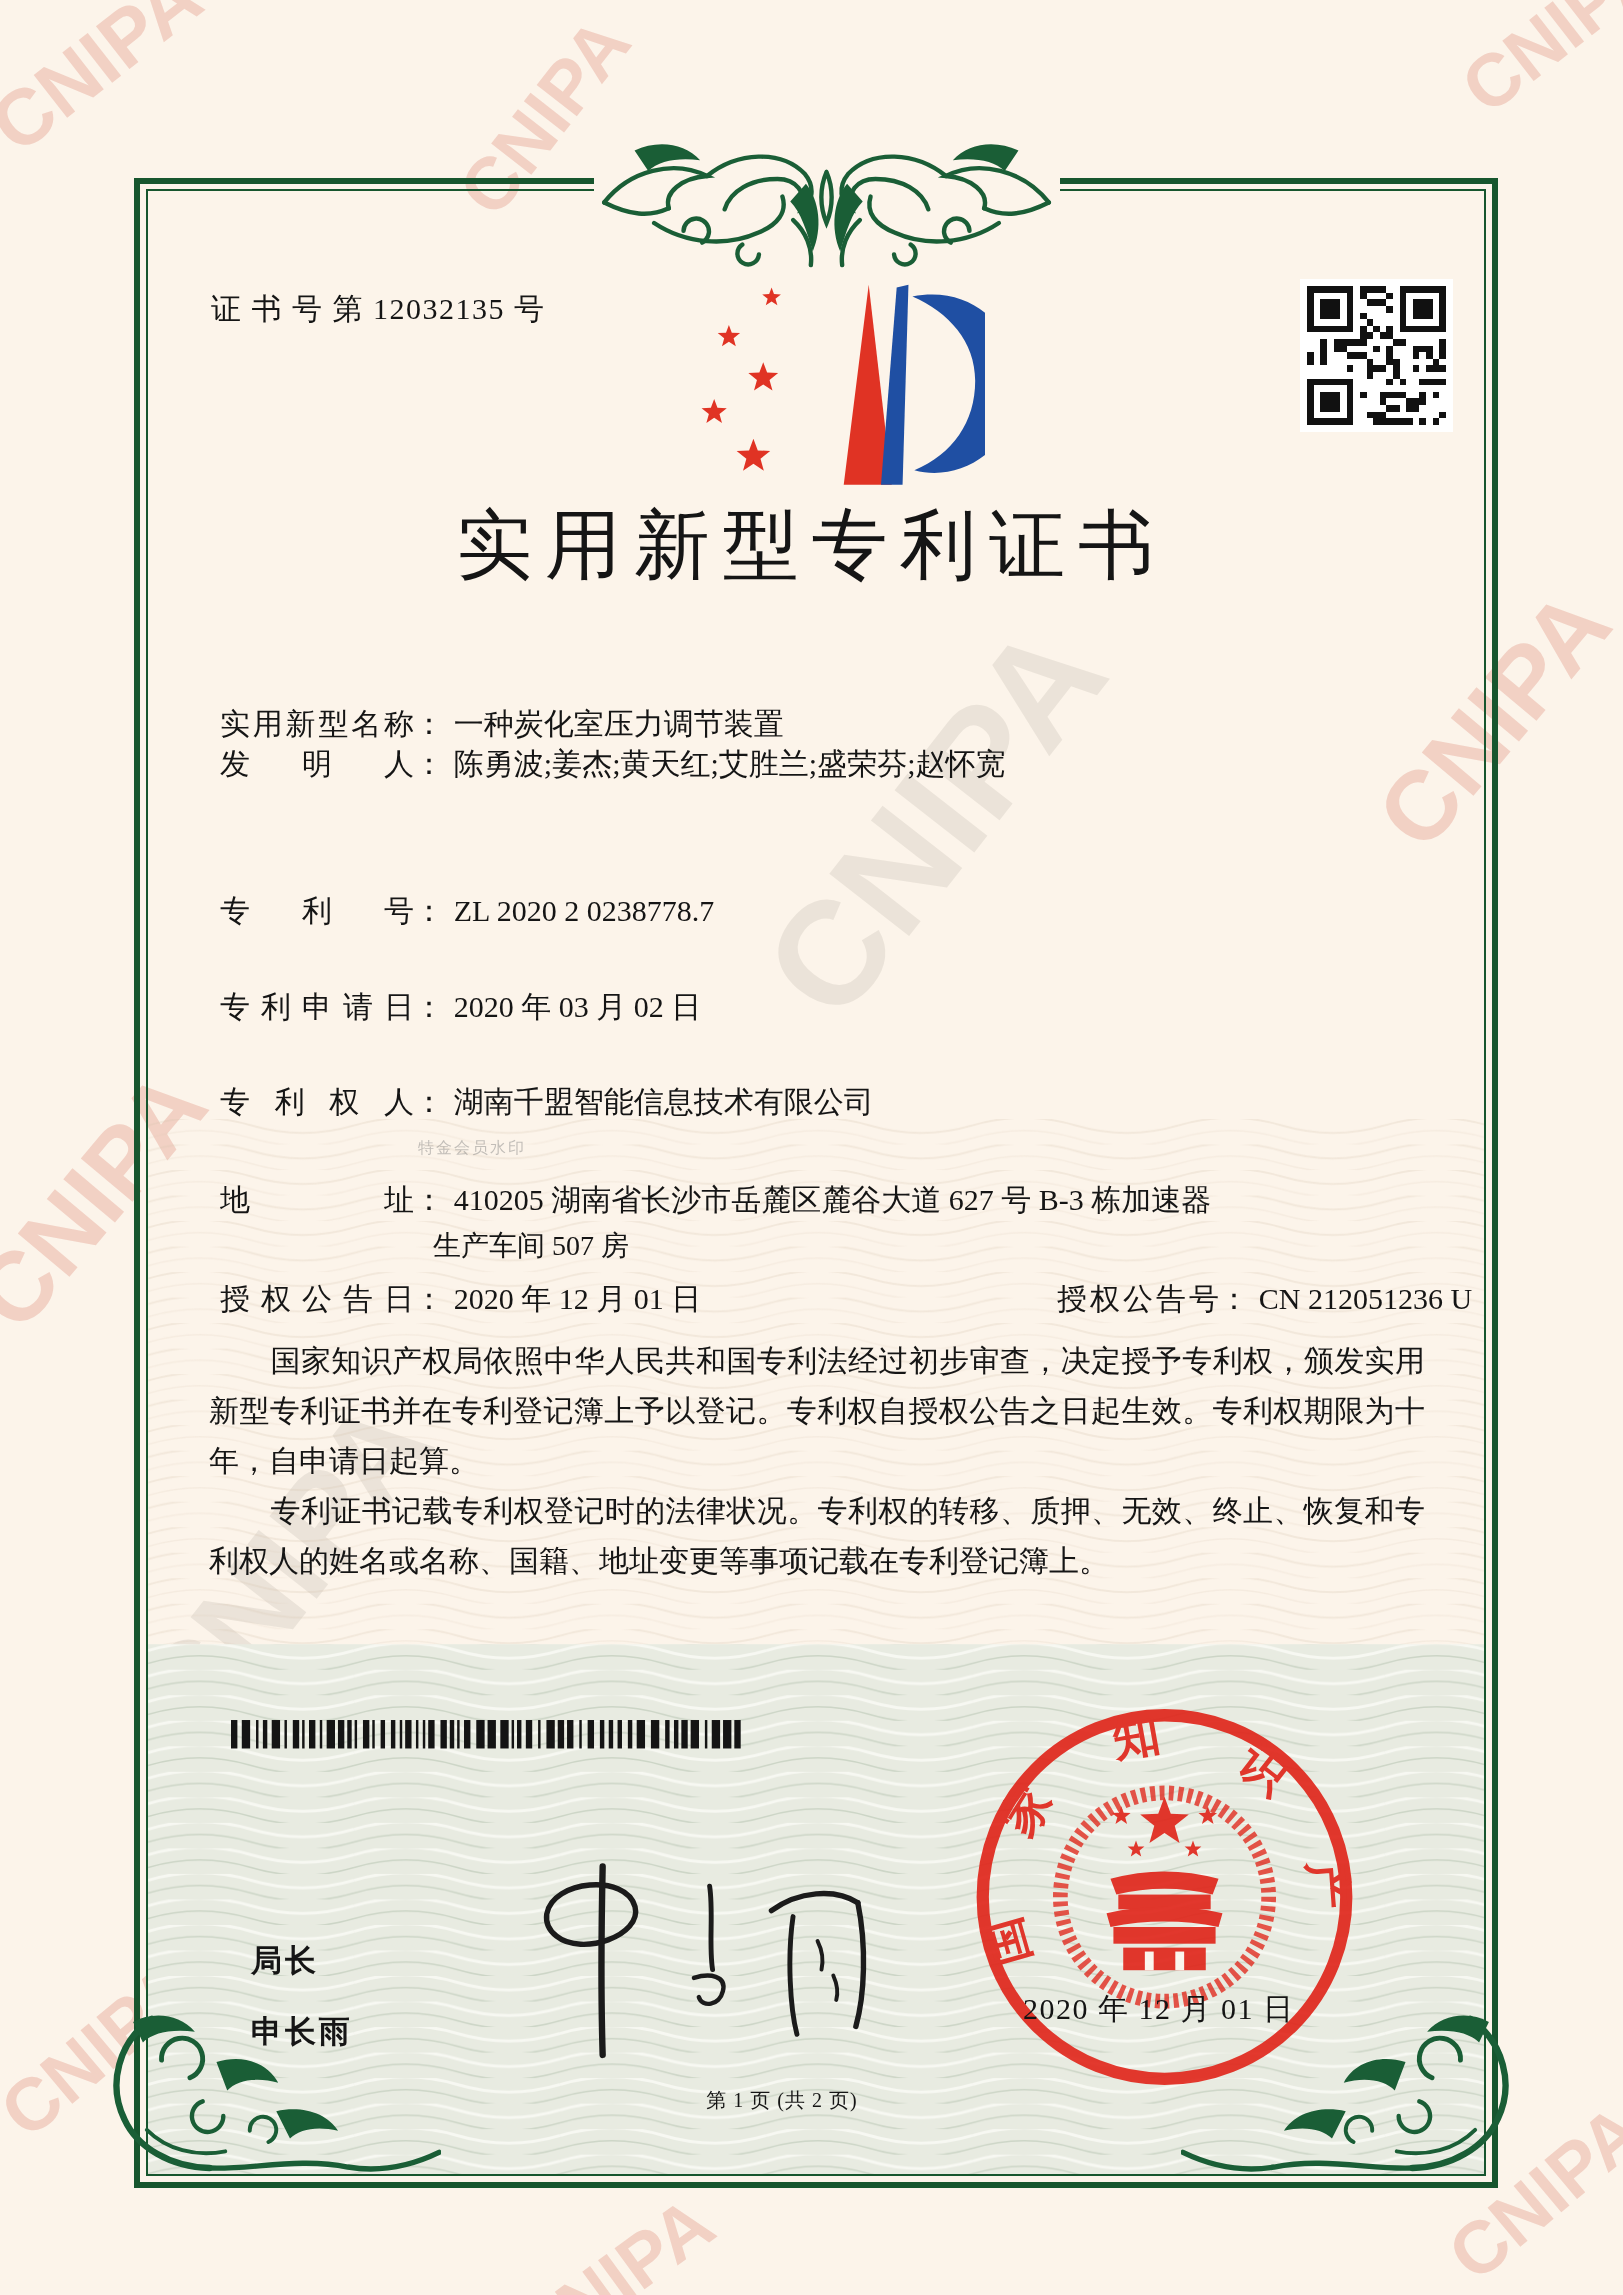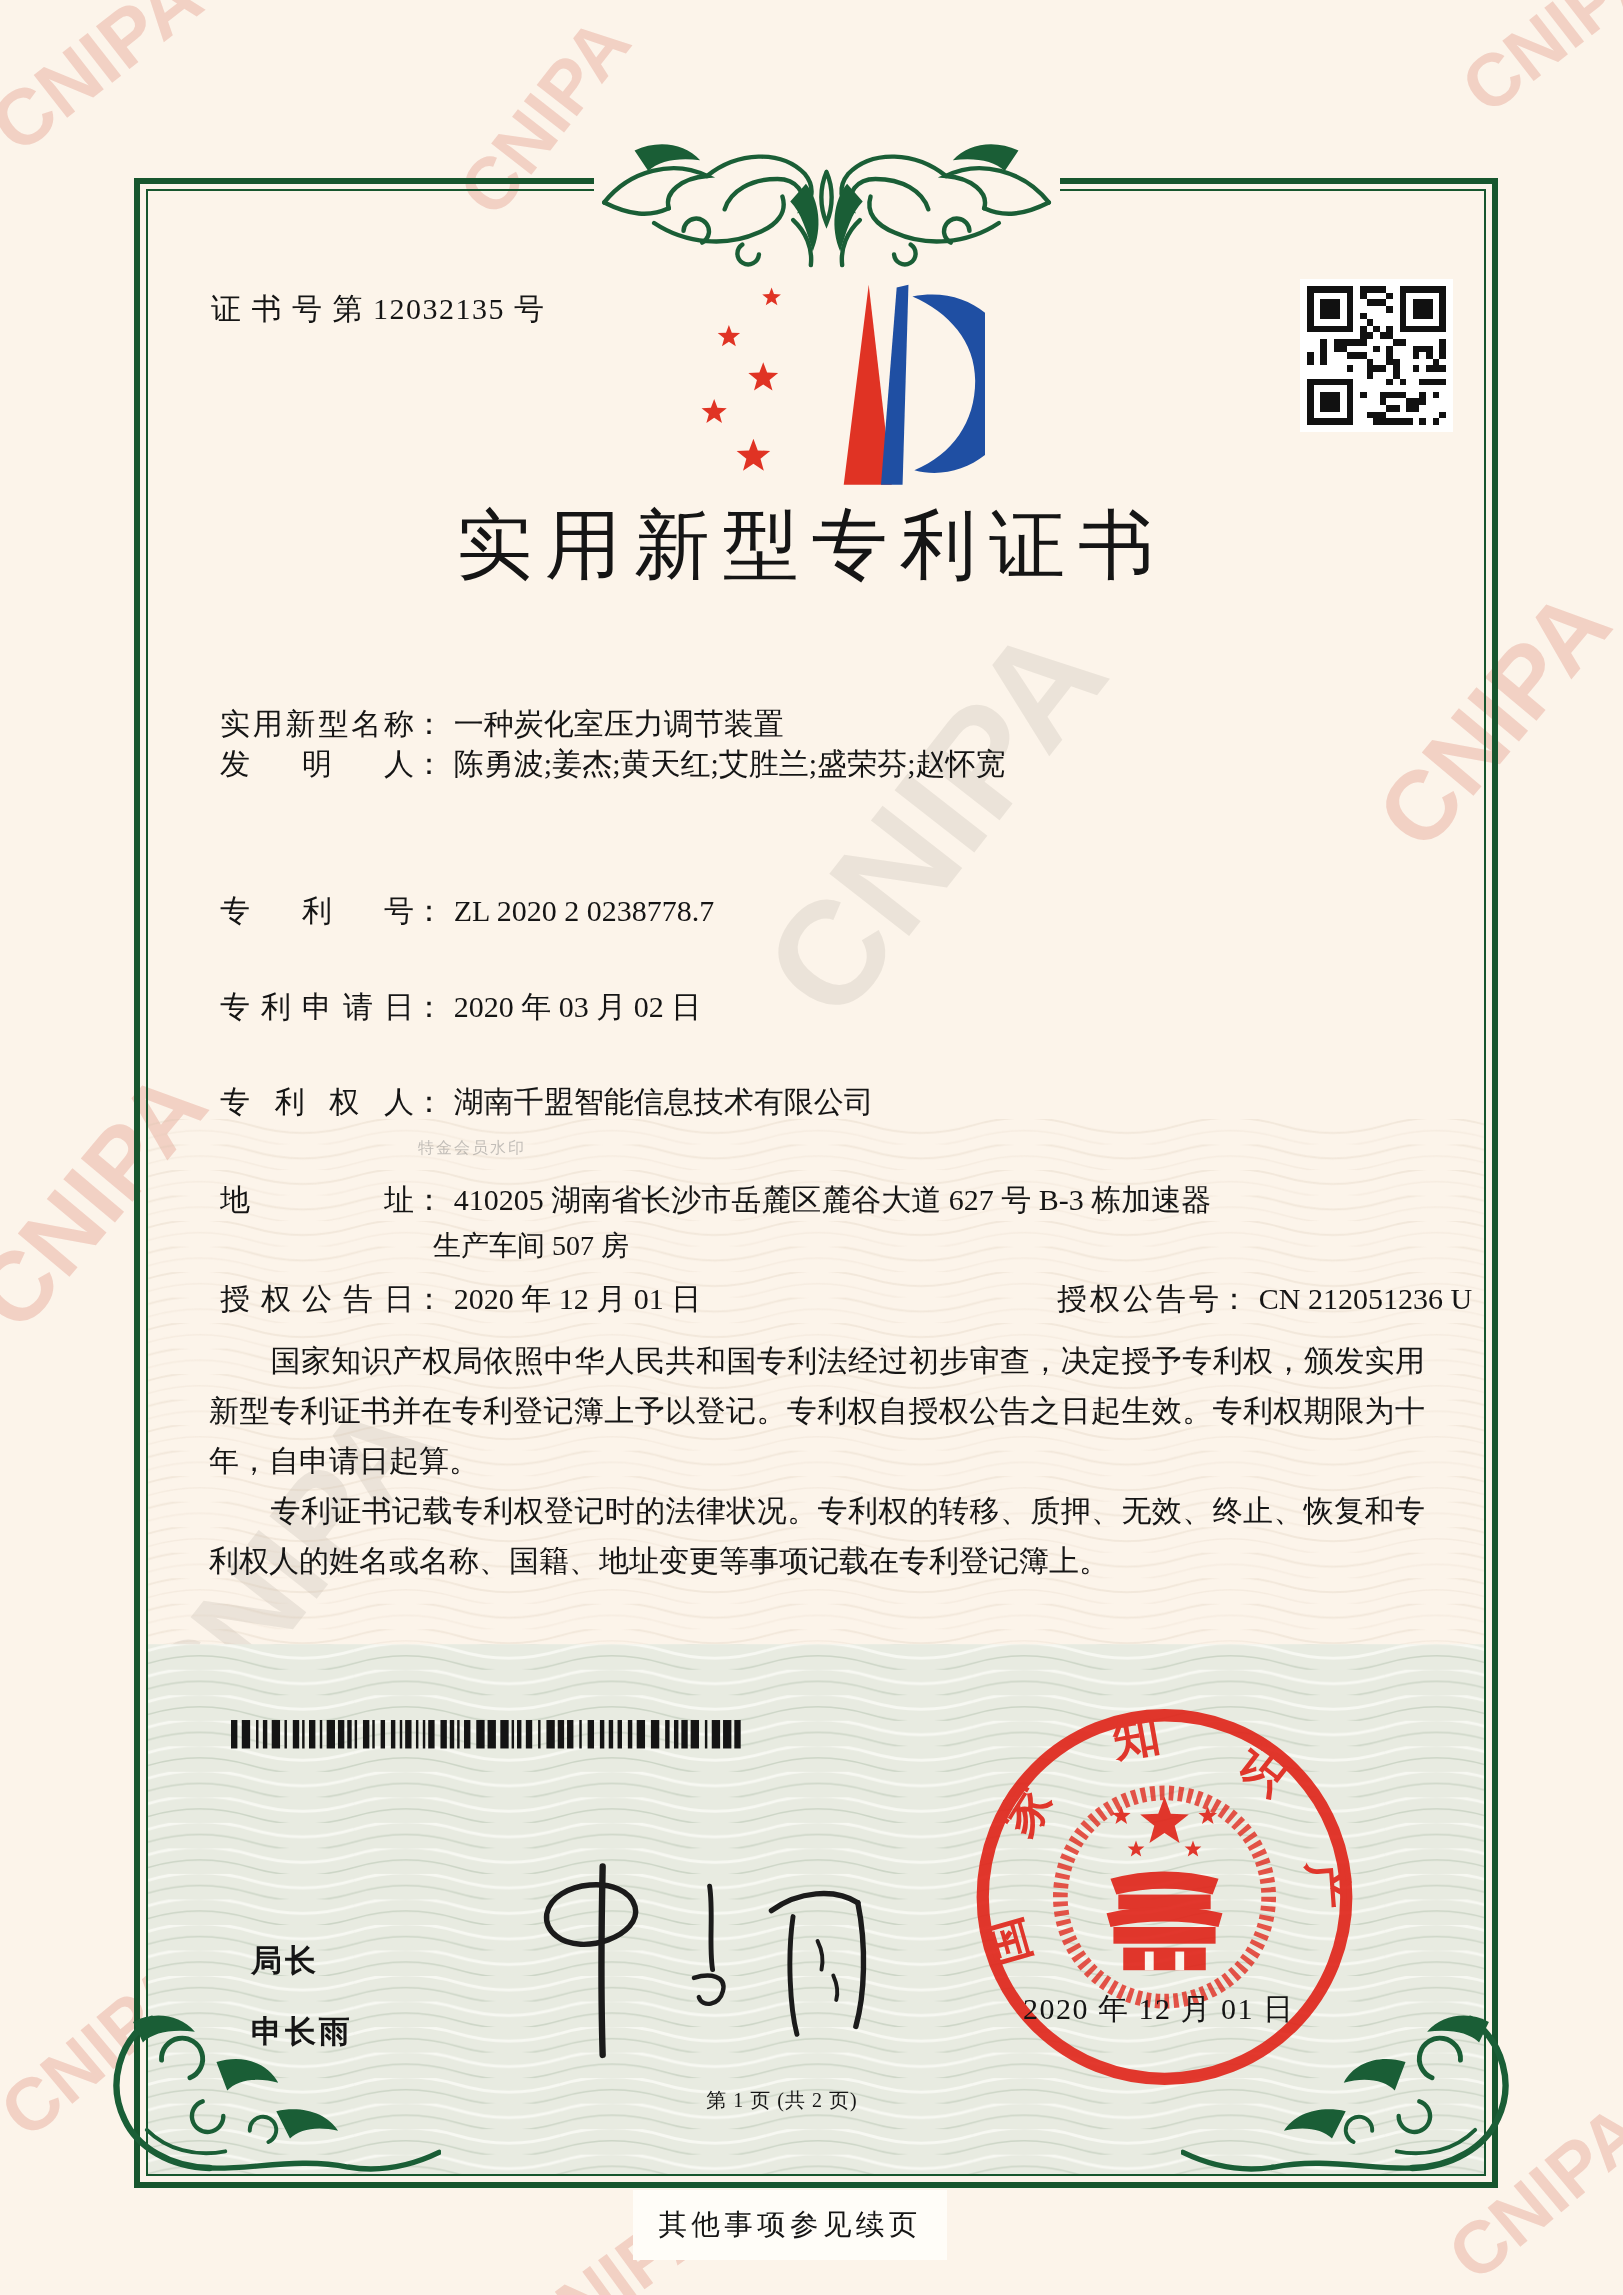--- a/index.html
+++ b/index.html
@@ -512,18 +512,15 @@
         </defs>
         <text font-size="96" fill="#e02318" font-weight="700" font-family="Liberation Serif, DejaVu Serif, serif" letter-spacing="0">
           <textPath href="#sealArc" startOffset="0" textLength="1600" lengthAdjust="spacing">国家知识产权局</textPath>
         </text>
       </g>
     </svg>
   </div>
   <div class="seal-date">2020 年 12 月 01 日</div>
 
   <div class="page-num">第 1 页 (共 2 页)</div>
-  <div class="cont-box">
-    <span>其他事项参见续页</span>
-  </div>
 
 </div>
 
 
 </body></html>

